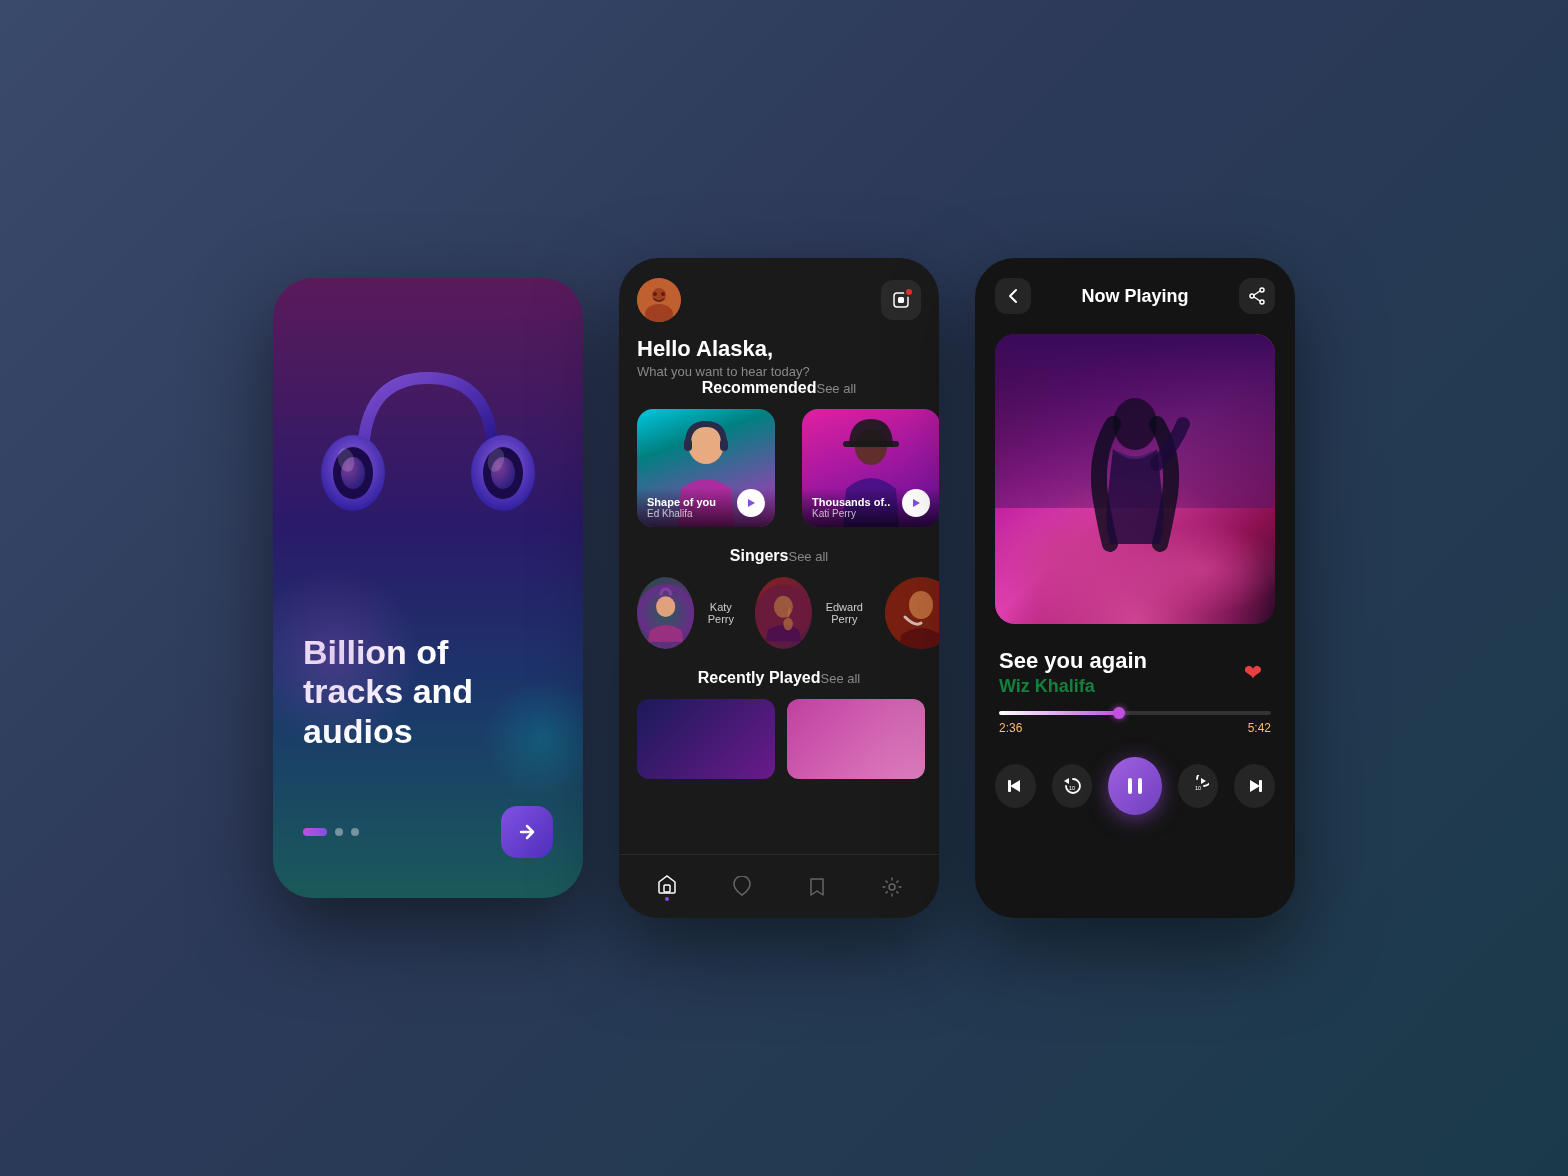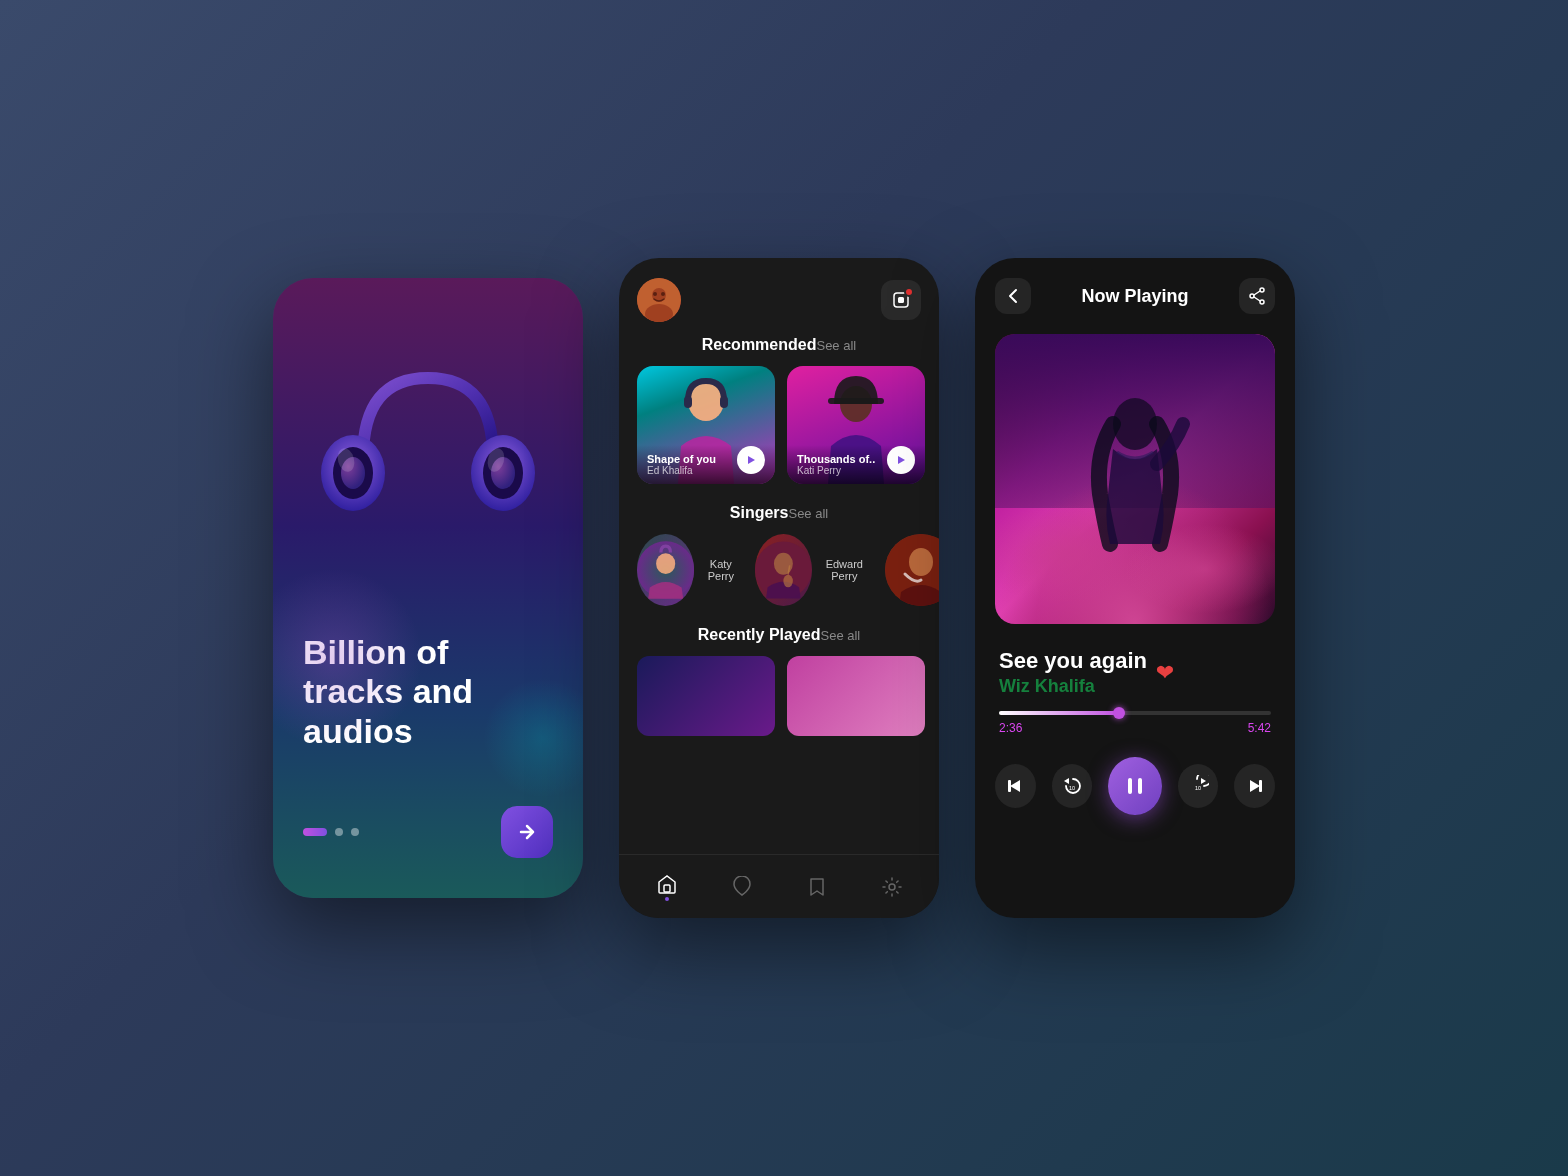--- a/index.html
+++ b/index.html
@@ -235,21 +235,21 @@
 
     .see-all {
       color: #888;
       font-size: 13px;
       cursor: pointer;
     }
 
     
     .recommended-cards {
       display: flex;
-      gap: 12px;
+      gap: 27px;
       margin-bottom: 20px;
     }
 
     .rec-card {
       width: 138px;
       height: 118px;
       border-radius: 16px;
       overflow: hidden;
       position: relative;
       flex-shrink: 0;
@@ -472,20 +472,21 @@
       top: 0;
       left: 0;
       right: 0;
       height: 60%;
       background: linear-gradient(180deg, #3a0a5a 0%, rgba(80,20,100,0.5) 100%);
     }
 
     .track-info {
       display: flex;
       align-items: center;
+      justify-content: space-between;
       padding: 16px 24px 6px;
     }
 
     .track-details {}
 
     .track-name {
       color: white;
       font-size: 22px;
       font-weight: 800;
     }
@@ -540,21 +541,21 @@
       background: #c050e0;
       box-shadow: 0 0 6px rgba(192,80,224,0.8);
     }
 
     .progress-times {
       display: flex;
       justify-content: space-between;
     }
 
     .time-label {
-      color: #d946ef;
+      color: #fdba74;
       font-size: 12px;
     }
 
     
     .controls {
       display: flex;
       align-items: center;
       justify-content: center;
       gap: 16px;
       padding: 16px 20px 20px;
@@ -663,20 +664,24 @@
       </div>
       <div class="notification-btn">
         <svg width="18" height="18" viewBox="0 0 18 18" fill="none">
           <rect x="2" y="2" width="14" height="14" rx="3" stroke="white" stroke-width="1.5"></rect>
           <rect x="6" y="6" width="6" height="6" rx="1.5" fill="white"></rect>
         </svg>
         <div class="notif-dot"></div>
       </div>
     </div>
 
+    <div>
+      <div class="greeting-title">Hello Alaska,</div>
+      <div class="greeting-sub">What you want to hear today?</div>
+    </div>
 
 
     <div class="section-header">
       <span class="section-title">Recommended</span>
       <span class="see-all">See all</span>
     </div>
 
     <div class="recommended-cards">
 
       <div class="rec-card rec-card-bg1">

